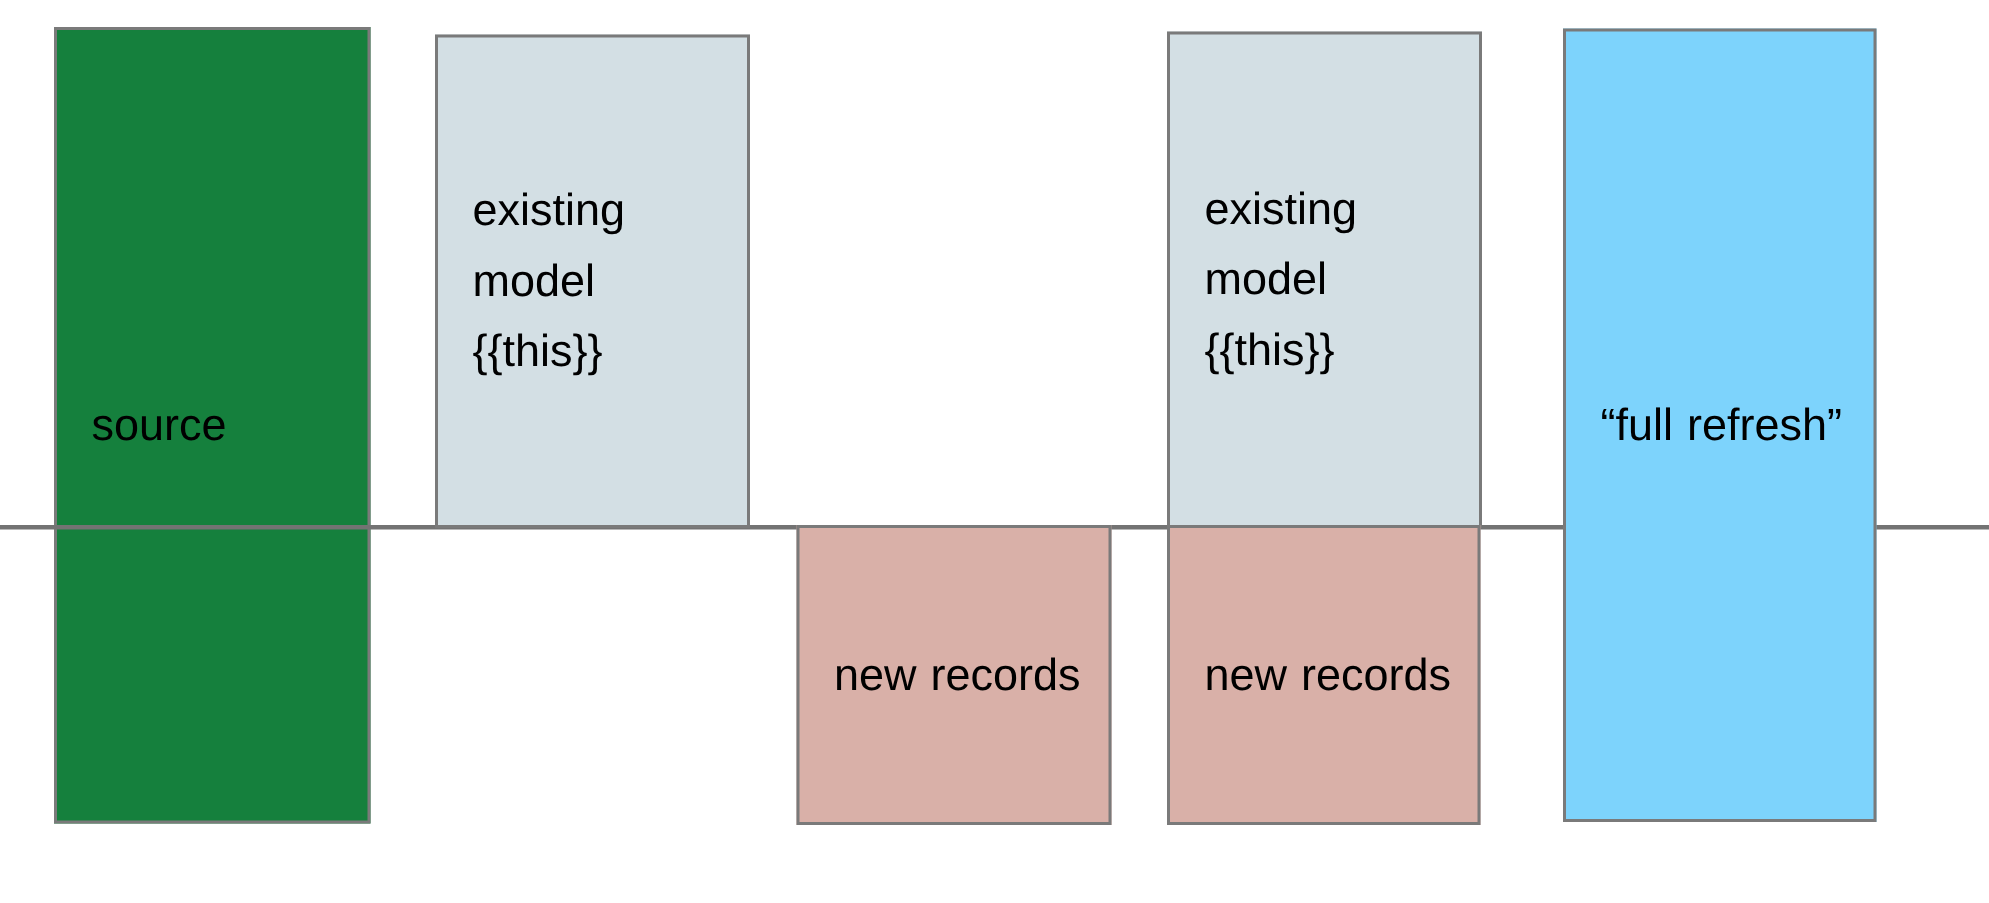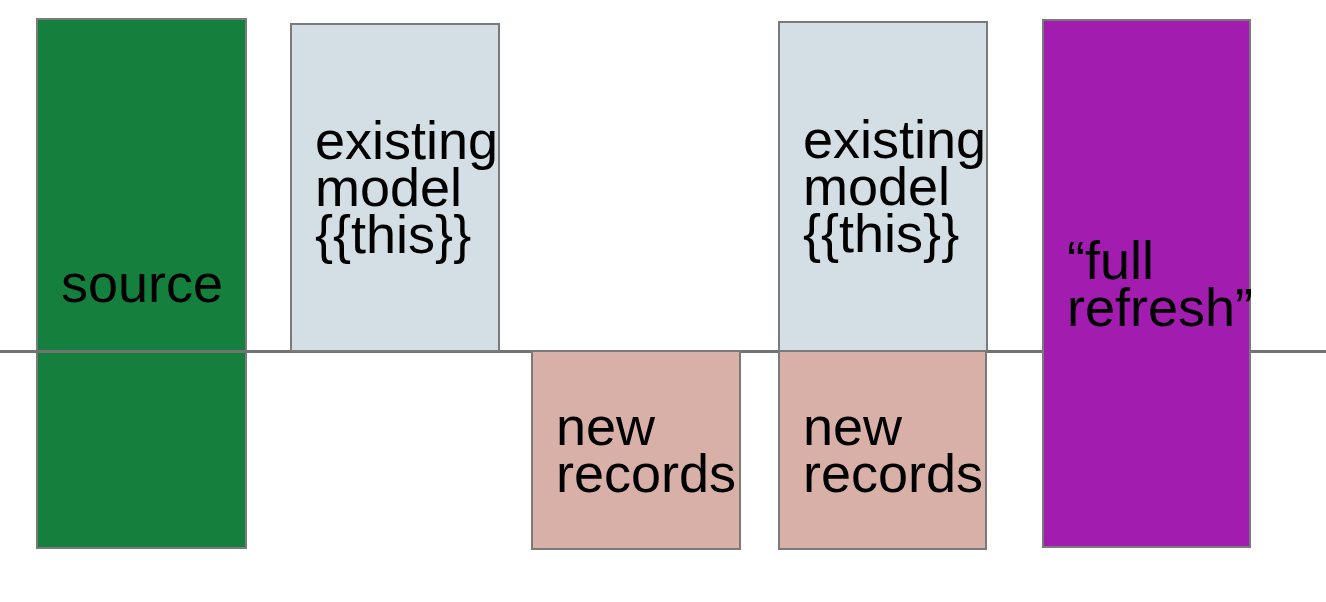--- a/index.html
+++ b/index.html
@@ -23,21 +23,21 @@
     height: 3px;
     z-index: 1;
   }
   .box {
     position: absolute;
     box-sizing: border-box;
     border: 2px solid #7a7a7a;
     display: flex;
     align-items: center;
     padding: 0 8px 0 23px;
-    font-size: 54px;
+    font-size: 30px;
     line-height: 47px;
     color: #000000;
     letter-spacing: 0;
   }
   .box .label {
     display: block;
     word-spacing: 1px;
   }
   
   .box-source        { left: 36px;   top: 18px;  width: 211px; height: 531px; z-index: 0; }
@@ -67,17 +67,17 @@
   </div>
 
   <div class="box box-existing-2" style="background-color: rgb(211, 223, 228);">
     <span class="label">existing model {{this}}</span>
   </div>
 
   <div class="box box-new-2" style="background-color: rgb(217, 176, 168);">
     <span class="label">new records</span>
   </div>
 
-  <div class="box box-full-refresh" style="background-color: #a21caf;">
+  <div class="box box-full-refresh" style="background-color: #7dd3fc;">
     <span class="label">“full refresh”</span>
   </div>
 
 </div>
 
 </body></html>

